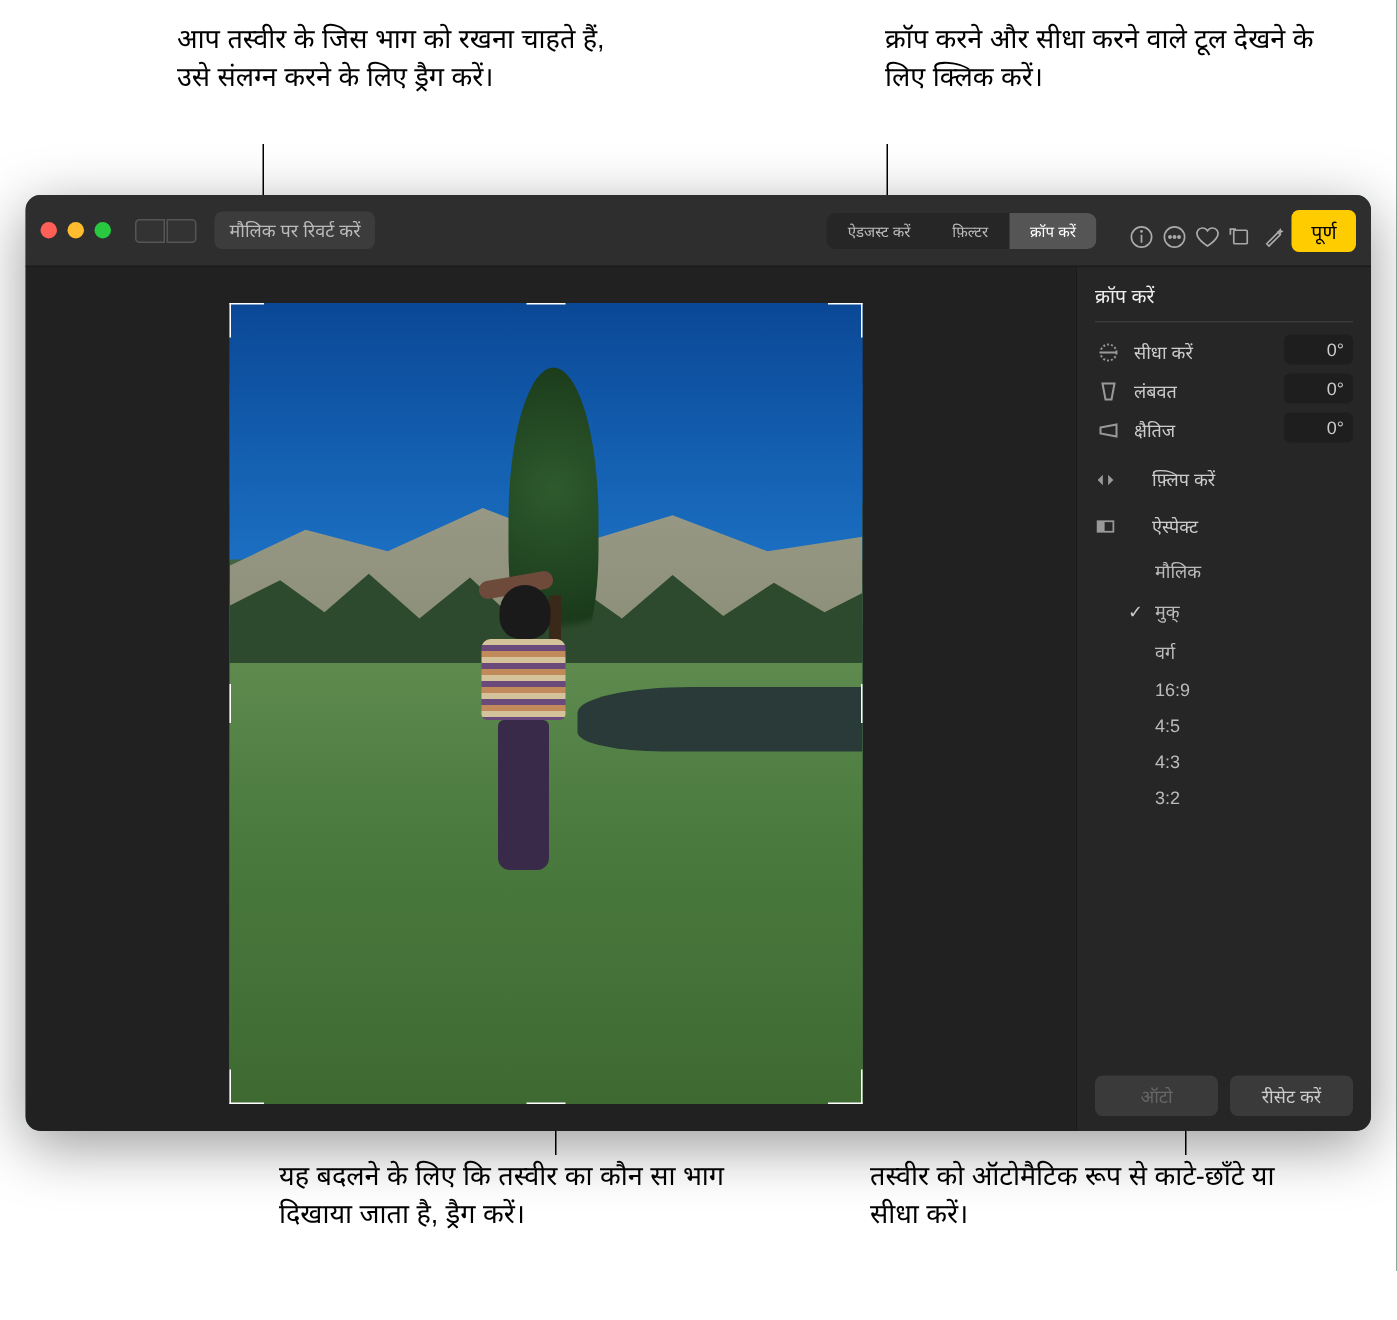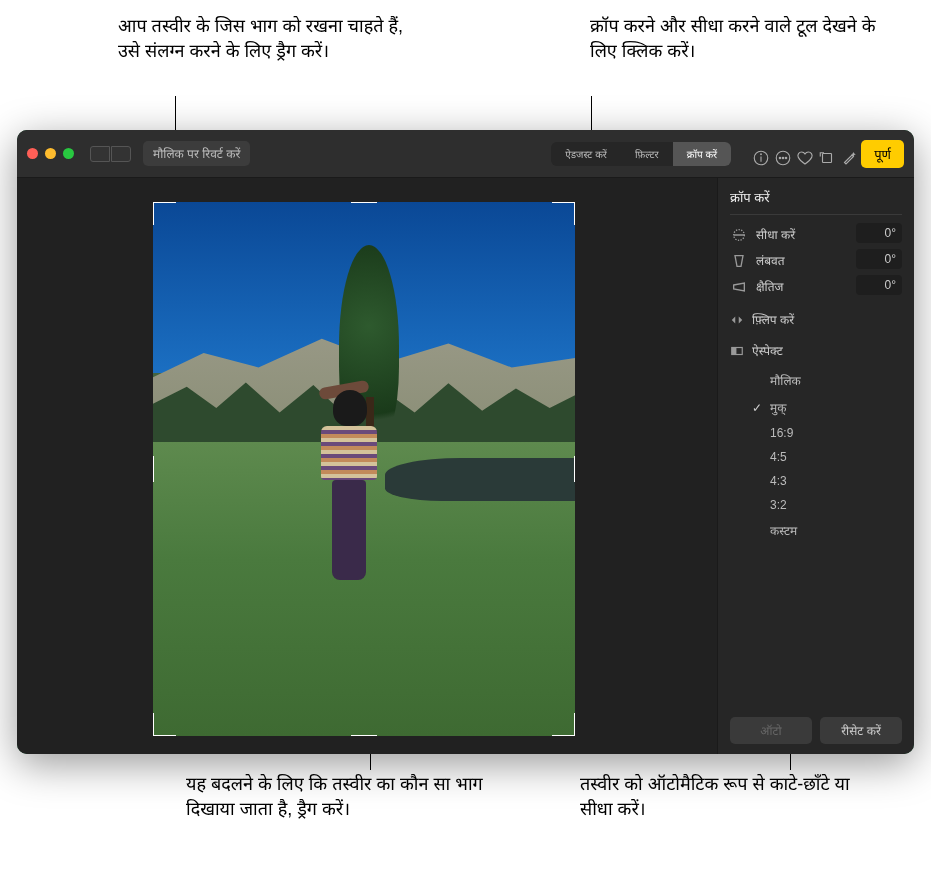--- a/index.html
+++ b/index.html
@@ -181,21 +181,21 @@
     display:flex;
     flex-direction:column;
   }
   .panel-title { font-size:13px; font-weight:500; color:#eee; padding-bottom:8px; border-bottom:1px solid #3a3a3a; margin-bottom:8px;}
   .angle-row { display:flex; align-items:flex-end; gap:8px; margin-bottom:6px;}
   .angle-icon { width:18px; display:flex; justify-content:center;}
   .angle-icon svg { width:16px; height:16px; fill:#999;}
   .angle-label { flex:1; color:#ccc;}
   .angle-value { width:46px; text-align:right; background:#1e1e1e; padding:3px 6px; border-radius:4px; color:#ccc;}
 
-  .action-row { display:flex; align-items:center; gap:8px; margin:10px 0 4px; cursor:pointer;}
+  .action-row { display:flex; align-items:center; gap:24px; margin:10px 0 4px; cursor:pointer;}
   .action-row svg { width:14px; height:14px; fill:#999;}
 
   .aspect-list { margin-left:40px; margin-top:4px;}
   .aspect-item { padding:5px 0; color:#bbb; cursor:pointer; display:flex; align-items:center;}
   .aspect-item.selected::before { content:"✓"; position:absolute; margin-left:-18px; color:#ccc;}
 
   .panel-bottom { margin-top:auto; display:flex; gap:8px; padding-top:10px;}
   .panel-btn {
     flex:1; background:#3a3a3a; color:#ccc; border:none; padding:5px 0;
     border-radius:5px; font-size:12px;
@@ -347,25 +347,25 @@
         <svg viewBox="0 0 24 24">
             <rect x="3" y="6" width="18" height="12" fill="none" stroke="#999" stroke-width="2"></rect>
             <rect x="3" y="6" width="8" height="12"></rect>
           </svg>
         <span>ऐस्पेक्ट</span>
       </div>
 
       <div class="aspect-list">
         <div class="aspect-item">मौलिक</div>
         <div class="aspect-item selected">मुक्</div>
+        <div class="aspect-item">वर्ग</div>
         <div class="aspect-item">16:9</div>
         <div class="aspect-item">4:5</div>
         <div class="aspect-item">4:3</div>
         <div class="aspect-item">3:2</div>
-        <div class="aspect-item">कस्टम</div>
       </div>
 
       <div class="panel-bottom">
         <button class="panel-btn disabled">ऑटो</button>
         <button class="panel-btn">रीसेट करें</button>
       </div>
     </div>
   </div>
 </div>
 

